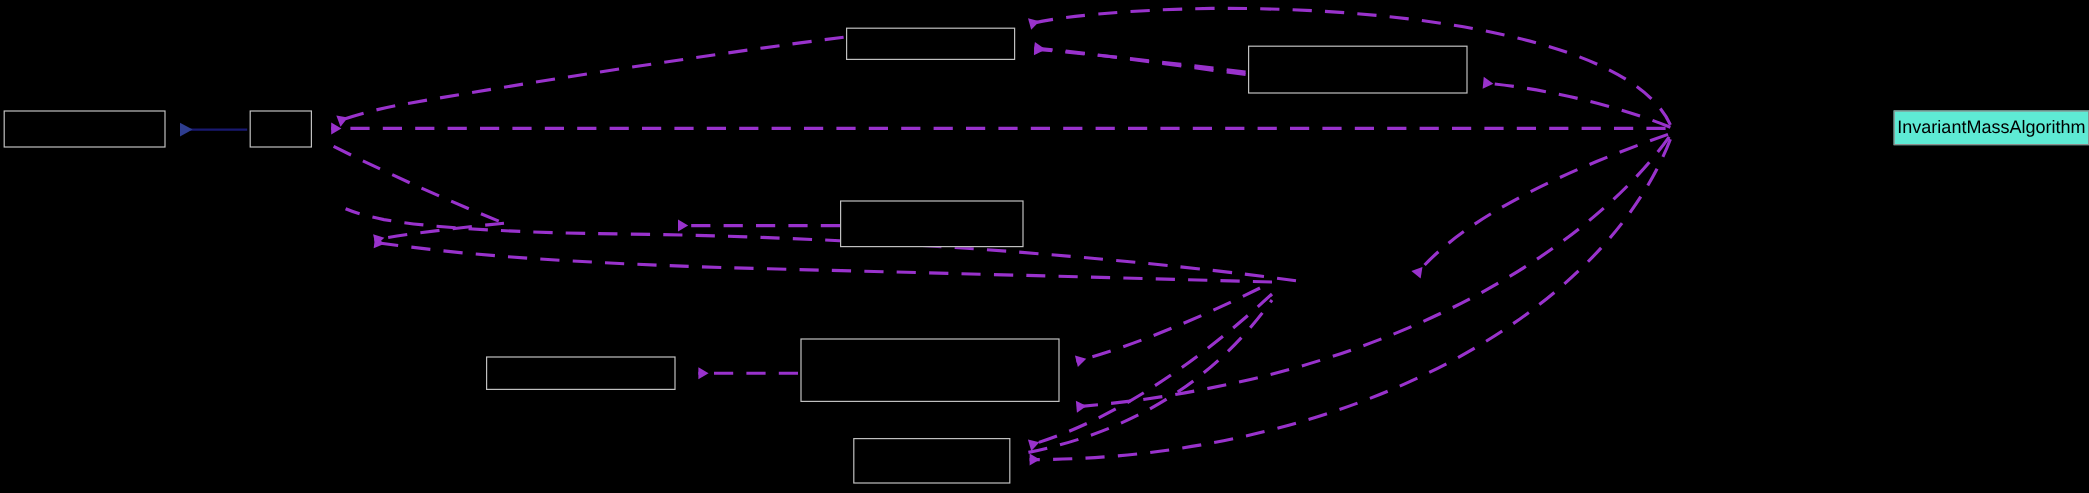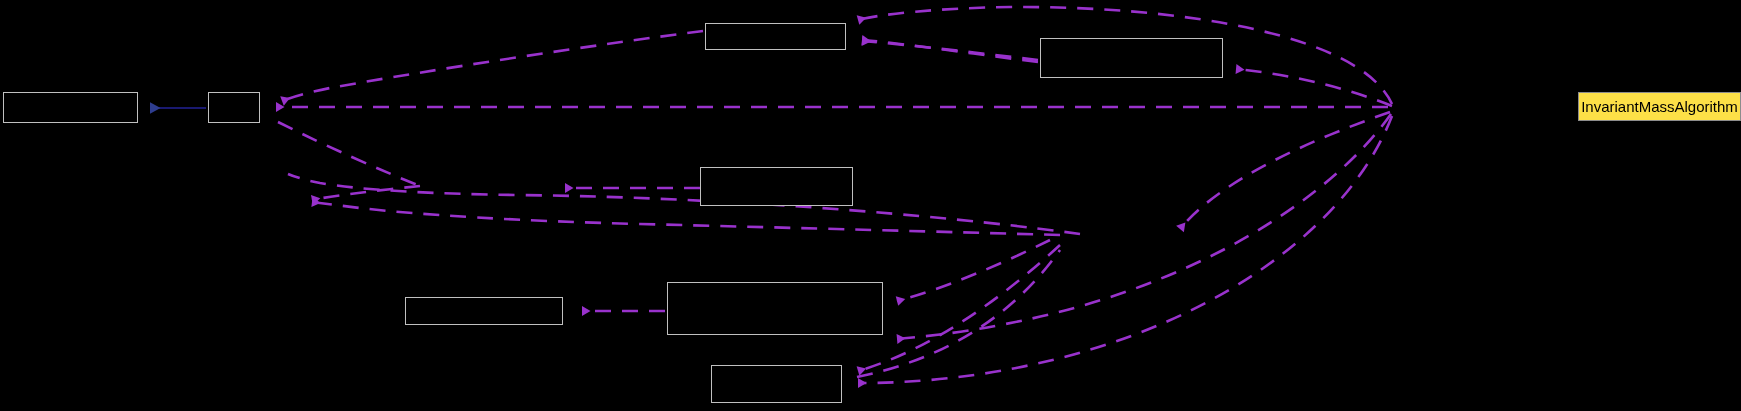--- a/index.html
+++ b/index.html
@@ -16,21 +16,21 @@
   .node{
     position:absolute;
     box-sizing:border-box;
     border:1px solid #c0c0c0;
     background:#000000;
     display:flex;
     align-items:center;
     justify-content:center;
   }
   .node.filled{
-    background:#fde047;
+    background:#5eead4;
     border:1px solid #8c8c8c;
   }
   .node-label{
     font-family:"Liberation Sans", sans-serif;
     font-size:15px;
     line-height:1;
     color:#000000;
     white-space:nowrap;
     letter-spacing:0px;
   }

